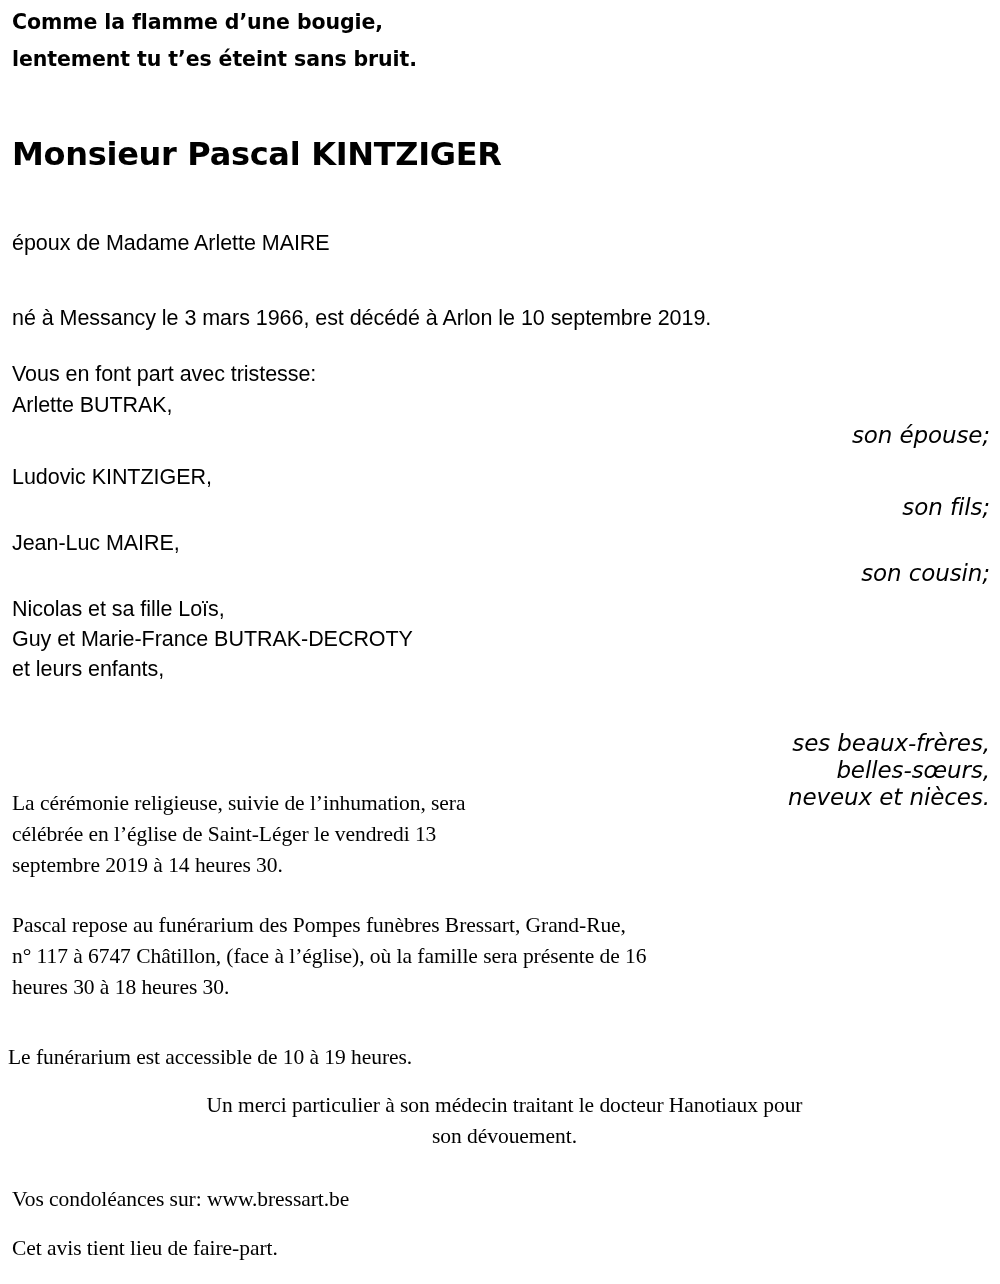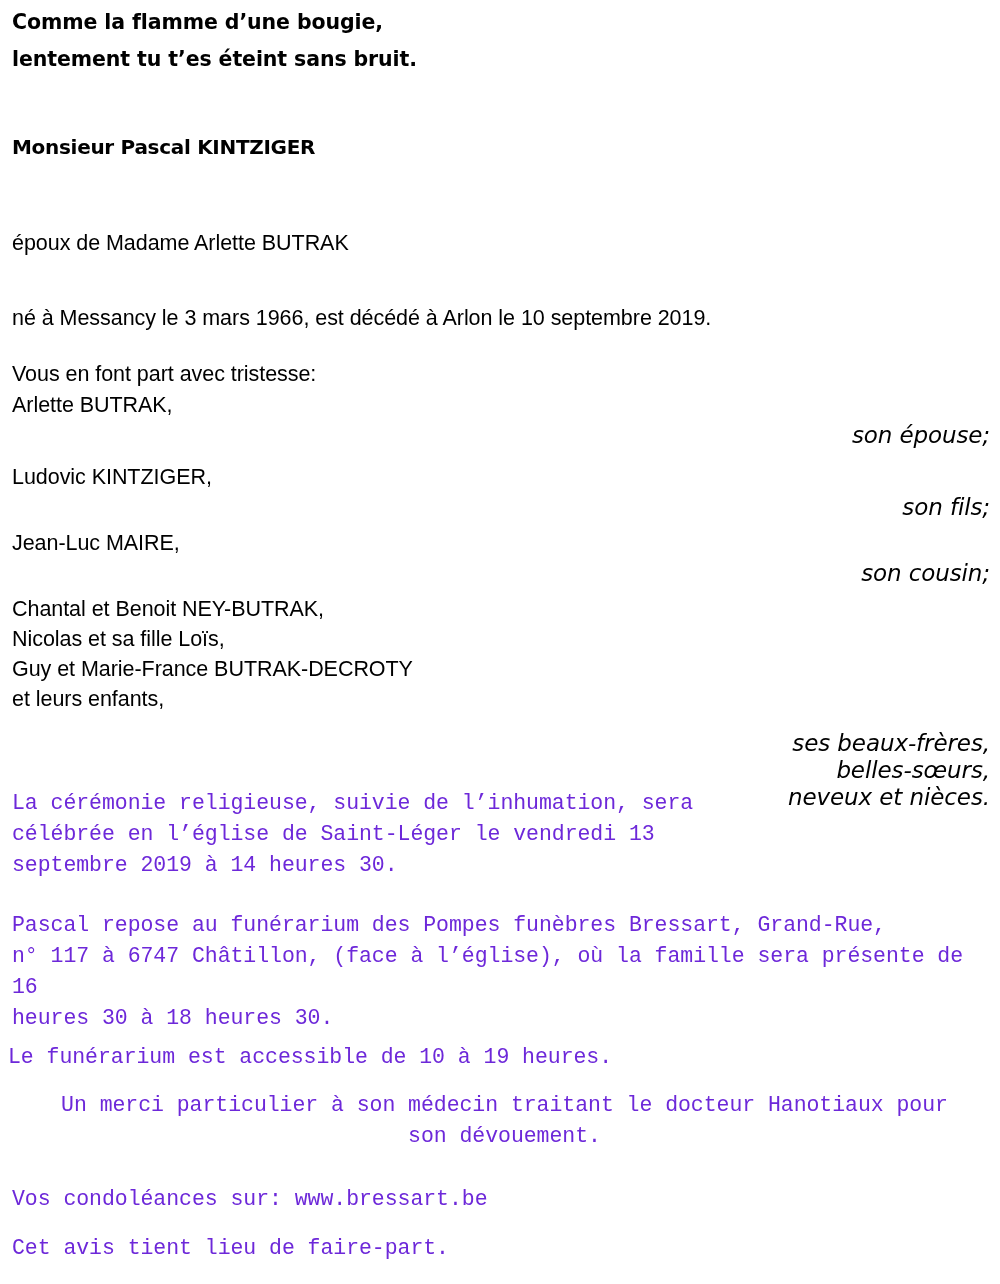--- a/index.html
+++ b/index.html
@@ -37,21 +37,21 @@
     font-weight: bold;
     font-size: 20.5px;
     letter-spacing: -0.1px;
     color: #000;
   }
 
   
   .deceased-title {
     font-family: "DejaVu Sans", "Liberation Sans", sans-serif;
     font-weight: bold;
-    font-size: 20px;
+    font-size: 32px;
     letter-spacing: -0.3px;
     color: #000;
   }
 
   
   .body-text {
     font-family: "Liberation Sans", "DejaVu Sans", sans-serif;
     font-weight: 400;
     font-size: 21.5px;
     line-height: 30px;
@@ -65,41 +65,41 @@
     font-style: italic;
     font-weight: 400;
     font-size: 23px;
     line-height: 27px;
     text-align: right;
     color: #000;
     letter-spacing: -0.1px;
   }
 
   .para {
-    font-family: Liberation Mono, monospace;
+    font-family: Liberation Serif, serif;
     font-weight: 400;
     font-size: 21.5px;
     line-height: 31px;
-    color: #6d28d9;
+    color: #000000;
     letter-spacing: -0.05px;
   }
 </style>
 </head>
 <body>
 
 <div class="page">
 
   <div class="blk" style="left:12px; top:10px; width:700px;">
     <div class="quote-line abs" style="left:0; top:0;">Comme la flamme d’une bougie,</div>
     <div class="quote-line abs" style="left:0; top:37px;">lentement tu t’es éteint sans bruit.</div>
   </div>
 
   <div class="deceased-title abs" style="left:12px; top:135px;">Monsieur Pascal KINTZIGER</div>
 
-  <div class="body-text abs" style="left:12px; top:228px;">époux de Madame Arlette BUTRAK</div>
+  <div class="body-text abs" style="left:12px; top:228px;">époux de Madame Arlette MAIRE</div>
 
   <div class="body-text abs" style="left:12px; top:303px;text-align:center;">né à Messancy le 3 mars 1966, est décédé à Arlon le 10 septembre 2019.</div>
 
   <div class="body-text abs" style="left:12px; top:359px;">Vous en font part avec tristesse:</div>
 
   <div class="body-text abs" style="left:12px; top:390px;">Arlette BUTRAK,</div>
   <div class="rel-label blk" style="left:600px; top:422px; width:390px;">
     <div>son épouse;</div>
   </div>
 
@@ -107,21 +107,20 @@
   <div class="rel-label blk" style="left:600px; top:494px; width:390px;text-align:right;">
     <div>son fils;</div>
   </div>
 
   <div class="body-text abs" style="left:12px; top:528px;">Jean-Luc MAIRE,</div>
   <div class="rel-label blk" style="left:600px; top:560px; width:390px;">
     <div>son cousin;</div>
   </div>
 
   <div class="body-text blk" style="left:12px; top:594px; width:640px;">
-    <div>Chantal et Benoit NEY-BUTRAK,</div>
     <div>Nicolas et sa fille Loïs,</div>
     <div>Guy et Marie-France BUTRAK-DECROTY</div>
     <div>et leurs enfants,</div>
   </div>
   <div class="rel-label blk" style="left:600px; top:730px; width:390px;">
     <div>ses beaux-frères,</div>
     <div>belles-sœurs,</div>
     <div>neveux et nièces.</div>
   </div>
 

